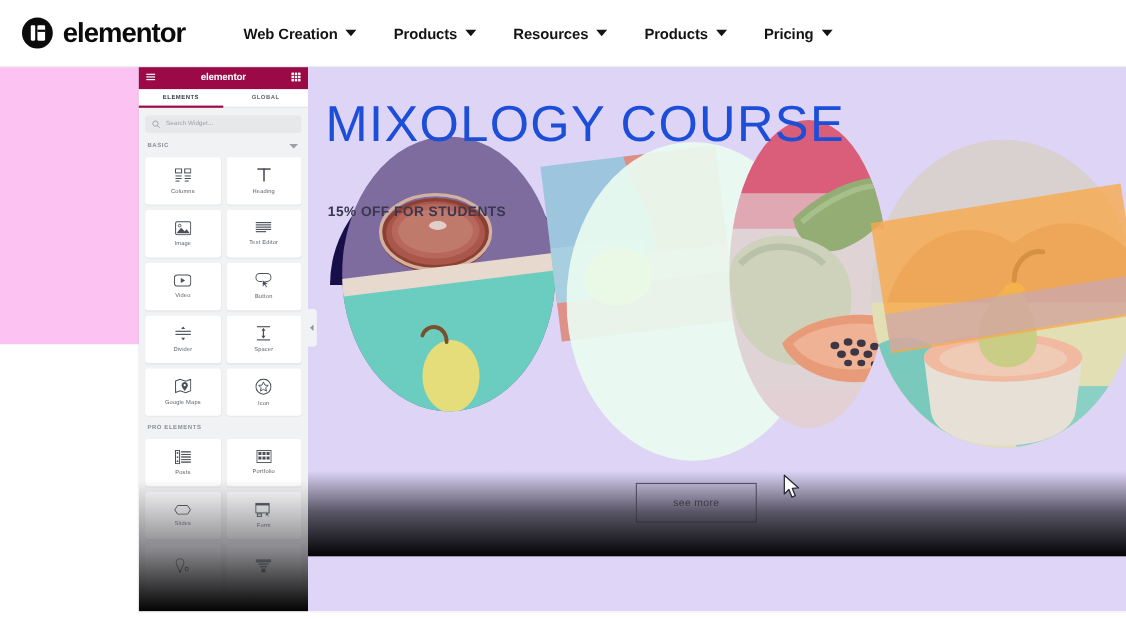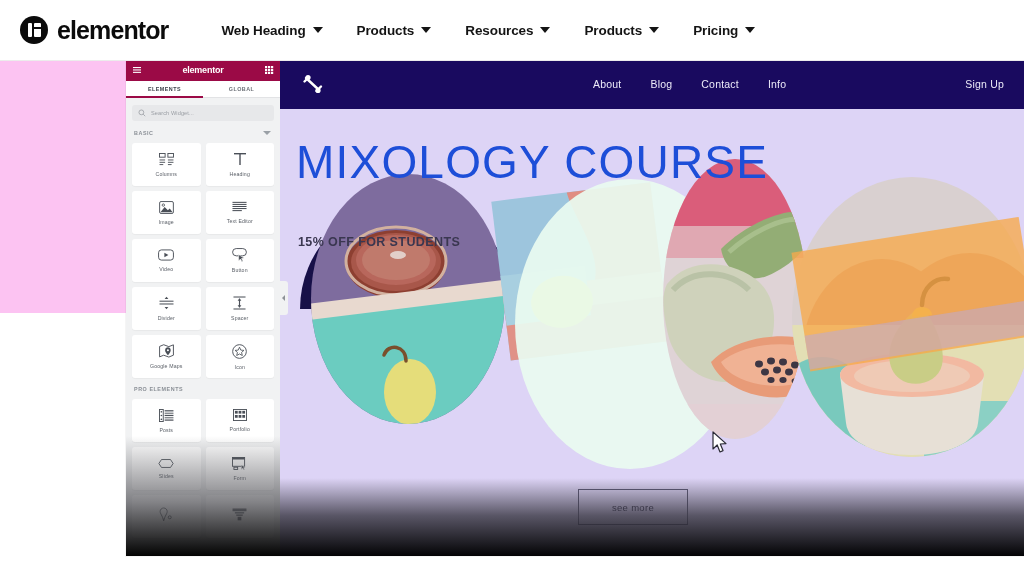--- a/index.html
+++ b/index.html
@@ -207,21 +207,21 @@
   <div class="site-header">
     <div class="brand">
       <div class="brand-mark">
           <i></i>
         </div>
       <div class="brand-name">elementor</div>
     </div>
 
     <nav class="main-nav">
       <div class="nav-item">
-        <span>Web Heading</span>
+        <span>Web Creation</span>
         <span class="caret"></span>
       </div>
       <div class="nav-item">
         <span>Products</span>
         <span class="caret"></span>
       </div>
       <div class="nav-item">
         <span>Resources</span>
         <span class="caret"></span>
       </div>
@@ -459,40 +459,20 @@
         <div class="panel-fade"></div>
       </div>
 
       <div class="panel-collapse">
         <span class="arr"></span>
       </div>
     </div>
 
     <div class="preview">
 
-      <div class="site-nav">
-        <div class="site-logo">
-          <svg width="26" height="26" viewBox="0 0 26 26">
-            <g stroke="#ffffff" stroke-width="2.4" stroke-linecap="round" fill="none">
-              <line x1="6" y1="7" x2="19" y2="19"></line>
-              <line x1="4.5" y1="10.5" x2="9" y2="6"></line>
-              <line x1="16.5" y1="20" x2="21" y2="15.5"></line>
-            </g>
-            <circle cx="8" cy="6.5" r="2.6" fill="#ffffff"></circle>
-            <circle cx="18" cy="19.5" r="2.6" fill="#ffffff"></circle>
-          </svg>
-        </div>
-        <div class="site-nav-links">
-          <span class="site-nav-link">About</span>
-          <span class="site-nav-link">Blog</span>
-          <span class="site-nav-link">Contact</span>
-          <span class="site-nav-link">Info</span>
-          <span class="site-signup">Sign Up</span>
-        </div>
-      </div>
 
       <div class="hero">
 
         <svg class="shape" style="left:0px; top:40px;" width="300" height="300" viewBox="0 0 300 300">
           <defs>
             <clipPath id="ellL">
                 <ellipse cx="128" cy="150" rx="97" ry="125"></ellipse>
               </clipPath>
           </defs>
 

